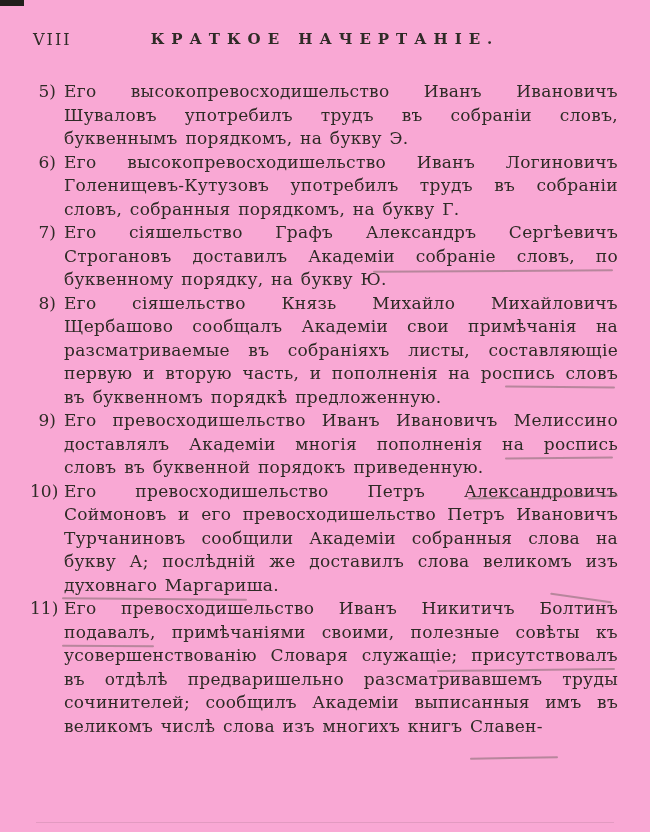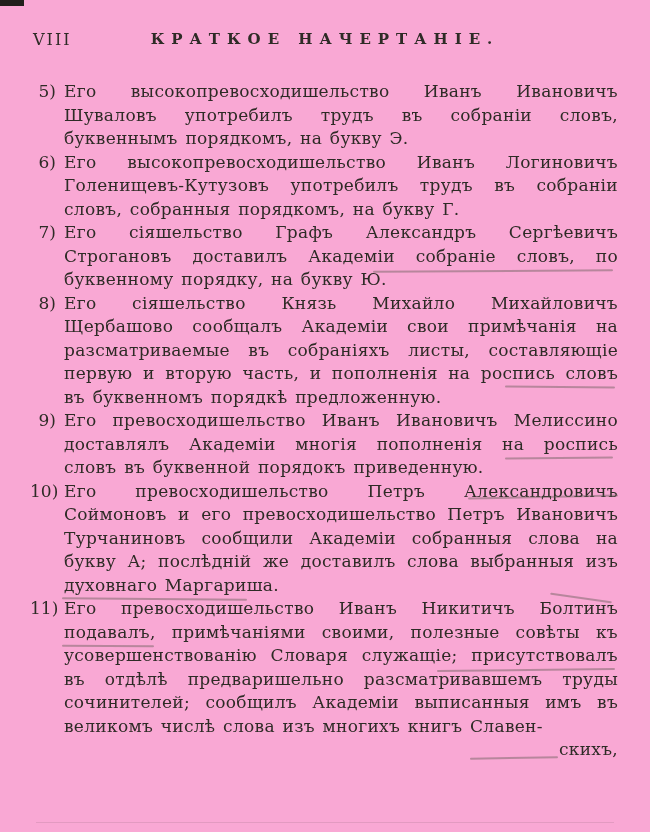--- a/index.html
+++ b/index.html
@@ -79,28 +79,27 @@
     </div>
 
     <div class="entry">
       <span class="num">9)</span>
       <div class="txt"><span>Его превосходишельство Иванъ Ивановичъ Мелиссино доставлялъ Академіи многія пополненія на роспись словъ въ буквенной порядокъ приведенную.</span></div>
     </div>
 
 
     <div class="entry">
       <span class="num">10)</span>
-      <div class="txt"><span>Его превосходишельство Петръ Александровичъ Соймоновъ и его превосходишельство Петръ Ивановичъ Турчаниновъ сообщили Академіи собранныя слова на букву А; послѣдній же доставилъ слова выбранныя изъ духовнаго Маргариша.</span></div>
+      <div class="txt"><span>Его превосходишельство Петръ Александровичъ Соймоновъ и его превосходишельство Петръ Ивановичъ Турчаниновъ сообщили Академіи собранныя слова на букву А; послѣдній же доставилъ слова великомъ изъ духовнаго Маргариша.</span></div>
     </div>
 
     <div class="entry">
       <span class="num">11)</span>
       <div class="txt">
         <span>Его превосходишельство Иванъ Никитичъ Болтинъ подавалъ, примѣчаніями своими, полезные совѣты къ усовершенствованію Словаря служащіе; присутствовалъ въ отдѣлѣ предваришельно разсматривавшемъ труды сочинителей; сообщилъ Академіи выписанныя имъ въ великомъ числѣ слова изъ многихъ книгъ Славен-</span>
-        <div class="tail">скихъ,</div>
       </div>
     </div>
 
   </div>
 
   <div class="mark" style="left:373px; top:270px; width:240px; transform:rotate(-0.4deg);"></div>
   <div class="mark" style="left:505px; top:386px; width:110px; transform:rotate(0.6deg);"></div>
   <div class="mark" style="left:505px; top:457px; width:108px; transform:rotate(-0.5deg);"></div>
   <div class="mark" style="left:468px; top:496px; width:150px; transform:rotate(-1.2deg);"></div>
   <div class="mark" style="left:62px; top:598px; width:185px; transform:rotate(0.5deg);"></div>

